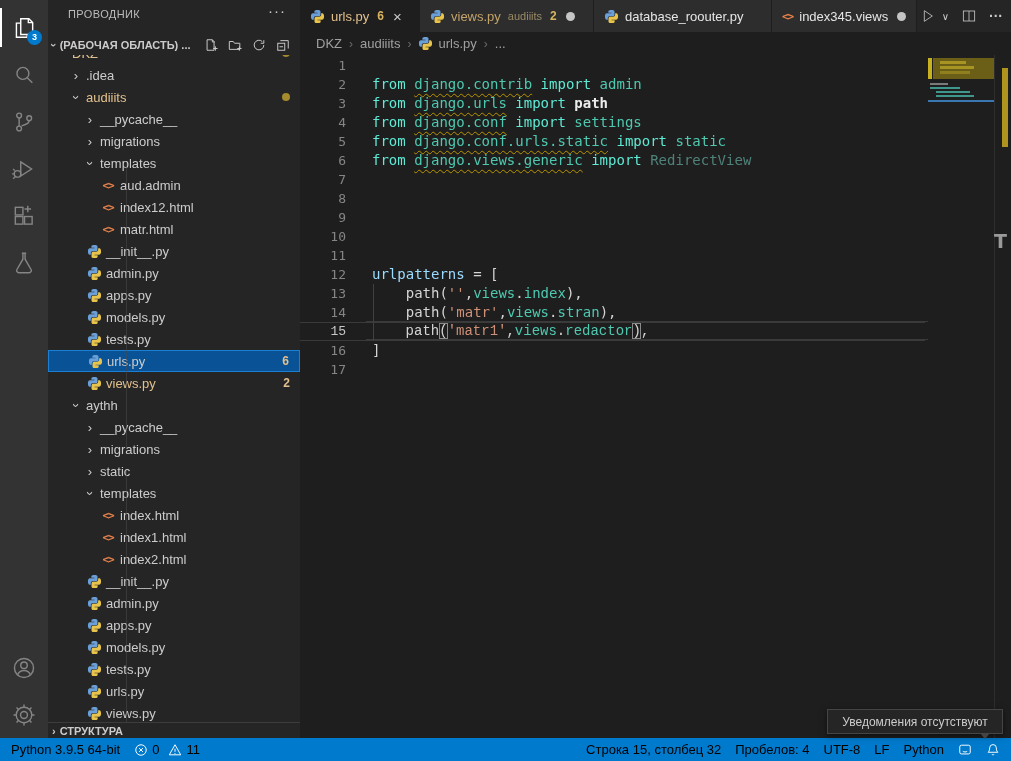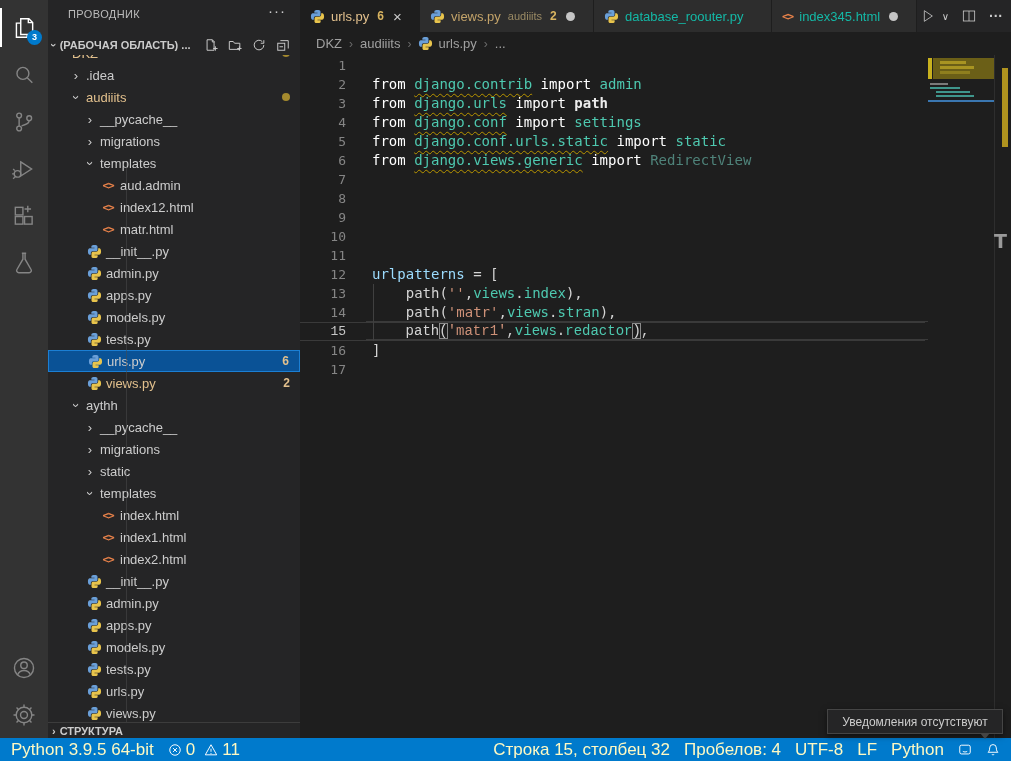--- a/index.html
+++ b/index.html
@@ -40,21 +40,21 @@
   #outline-header{position:absolute;left:0;top:722px;width:252px;height:16px;background:#252526;border-top:1px solid #3c3c3c;
                   display:flex;align-items:center;font-size:11px;font-weight:bold;color:#cccccc;cursor:pointer;}
   #outline-header .chev{margin:0 4px;}
   
   #editor{position:absolute;left:300px;top:0;width:711px;height:738px;background:#1e1e1e;}
   #tabbar{position:absolute;left:0;top:0;width:711px;height:32px;background:#252526;display:flex;}
   .tab{position:relative;height:32px;display:flex;align-items:center;padding:0 10px;box-sizing:border-box;background:#2d2d2d;
        border-right:1px solid #1e1e1e;font-size:13px;cursor:pointer;flex:none;}
   .tab.active{background:#1e1e1e;}
   .tab .ticon{margin-right:6px;display:flex;}
-  .tab .tlabel{color:#14b8a6;}
+  .tab .tlabel{color:#e5e5e5;}
   .tab.goldtext .tlabel{color:#e2c08d;}
   .tab:not(.active).goldtext .tlabel{color:#c3a369;}
   .tab .tdesc{margin-left:7px;font-size:11px;color:#9a8a64;}
   .tab .tbadge{margin-left:8px;font-size:12px;color:#d9b460;font-weight:bold;}
   .tab .tclose{margin-left:9px;color:#cccccc;font-size:15px;line-height:15px;cursor:pointer;}
   .tab .tdot{margin-left:9px;width:9px;height:9px;border-radius:5px;background:#c5c5c5;}
   #editor-actions{position:absolute;right:8px;top:0;height:32px;display:flex;align-items:center;gap:12px;color:#cccccc;}
   #editor-actions svg{stroke:#cccccc;fill:none;stroke-width:1.2;width:16px;height:16px;}
   #editor-actions .ea{cursor:pointer;display:flex;align-items:center;}
   #breadcrumb{position:absolute;left:0;top:32px;width:711px;height:23px;display:flex;align-items:center;
@@ -62,41 +62,41 @@
   #breadcrumb .bc-sep{margin:0 7px;color:#6a6a6a;font-size:12px;}
   #breadcrumb .bc-item{cursor:pointer;display:flex;align-items:center;}
   #breadcrumb .bc-icon{margin-right:5px;display:flex;}
   
   #codearea{position:absolute;left:0;top:55px;width:711px;height:683px;font-family:"DejaVu Sans Mono",monospace;font-size:14px;}
   .code-line{position:absolute;left:0;width:625px;height:19px;line-height:19px;white-space:pre;}
   .code-line .ln{position:absolute;left:0;width:46px;text-align:right;color:#858585;font-size:13px;}
   .code-line .lt{position:absolute;left:72px;}
   .code-line.current{border-top:1px solid #3a3a3a;border-bottom:1px solid #3a3a3a;height:17px;line-height:17px;}
   .code-line.current .ln{color:#c6c6c6;}
-  .tk-kw{color:#ffffff;}
+  .tk-kw{color:#5eead4;}
   .tk-mod{color:#4ec9b0;}
   .tk-modw{color:#4ec9b0;text-decoration:underline wavy #b89500;text-decoration-thickness:1px;text-underline-offset:4px;}
   .tk-dim{color:#4f837a;}
   .tk-olive{color:#b5ba6a;}
   .tk-pl{color:#d4d4d4;}
   .tk-plb{color:#ececec;font-weight:bold;}
   .tk-str{color:#ce9178;}
   .tk-var{color:#9cdcfe;}
   .tk-brk{color:#d4d4d4;box-shadow:inset 0 0 0 1px #8a8a8a;}
   #indent-guide{position:absolute;left:73px;top:229px;width:1px;height:57px;background:#404040;}
   
   #minimap{position:absolute;left:628px;top:0;width:66px;height:683px;cursor:pointer;}
   .mm{position:absolute;}
   #scroll-sep{position:absolute;left:694px;top:0;width:1px;height:683px;background:#2e2e2e;}
   #overview-stripe{position:absolute;left:702px;top:13px;width:6px;height:79px;background:#c9a820;opacity:.85;}
   #t-glyph{position:absolute;left:694px;top:175px;width:18px;color:#9a9a9a;font-size:19px;font-weight:bold;
            font-family:"DejaVu Sans",sans-serif;}
   
-  #statusbar{position:absolute;left:0;top:738px;width:1011px;height:23px;background:#007acc;color:#fef9c3;
-             font-size:17px;display:flex;align-items:center;}
+  #statusbar{position:absolute;left:0;top:738px;width:1011px;height:23px;background:#007acc;color:#000000;
+             font-size:13px;display:flex;align-items:center;}
   .sb-item{display:flex;align-items:center;gap:4px;padding:0 7px;height:23px;cursor:pointer;white-space:nowrap;}
   .sb-item svg{stroke:#ffffff;fill:none;stroke-width:1.1;width:14px;height:14px;}
   #sb-left{display:flex;align-items:center;margin-left:4px;}
   #sb-right{display:flex;align-items:center;margin-left:auto;margin-right:4px;}
   
   #tooltip{position:absolute;left:827px;top:709px;width:176px;height:25px;background:#252526;border:1px solid #454545;
            box-sizing:border-box;display:flex;align-items:center;justify-content:center;font-size:12px;color:#cccccc;
            box-shadow:0 2px 6px rgba(0,0,0,.5);}
 </style>
 </head>
@@ -450,21 +450,21 @@
               <path fill="#6a9fd8" d="M15.9 2c-7 0-6.6 3-6.6 3v3.2h6.7v1H6.5S2 8.7 2 15.9c0 7.2 3.9 6.9 3.9 6.9h2.3v-3.3s-.1-3.9 3.9-3.9h6.6s3.7.1 3.7-3.6V5.6S23 2 15.9 2z"></path>
               <path fill="#e8c44c" d="M16.1 30c7 0 6.6-3 6.6-3v-3.2H16v-1h9.5s4.5.5 4.5-6.7c0-7.2-3.9-6.9-3.9-6.9h-2.3v3.3s.1 3.9-3.9 3.9h-6.6s-3.7-.1-3.7 3.6v6.4S9 30 16.1 30z"></path>
             </svg>
           </span>
           <span class="tlabel">database_roouter.py</span>
         </div>
         <div class="tab" style="width: 145px;">
           <span class="ticon">
             <span class="html-glyph">&lt;&gt;</span>
           </span>
-          <span class="tlabel">index345.html</span>
+          <span class="tlabel">index345.views</span>
           <span class="tdot"></span>
         </div>
       </div>
     <div id="editor-actions">
         <span class="ea">
           <svg viewBox="0 0 24 24" xmlns="http://www.w3.org/2000/svg">
             <path d="M6.5 4l12 8-12 8z"></path>
           </svg>
         </span>
         <span class="ea" style="font-size: 10px; margin-left: -6px;">∨</span>

